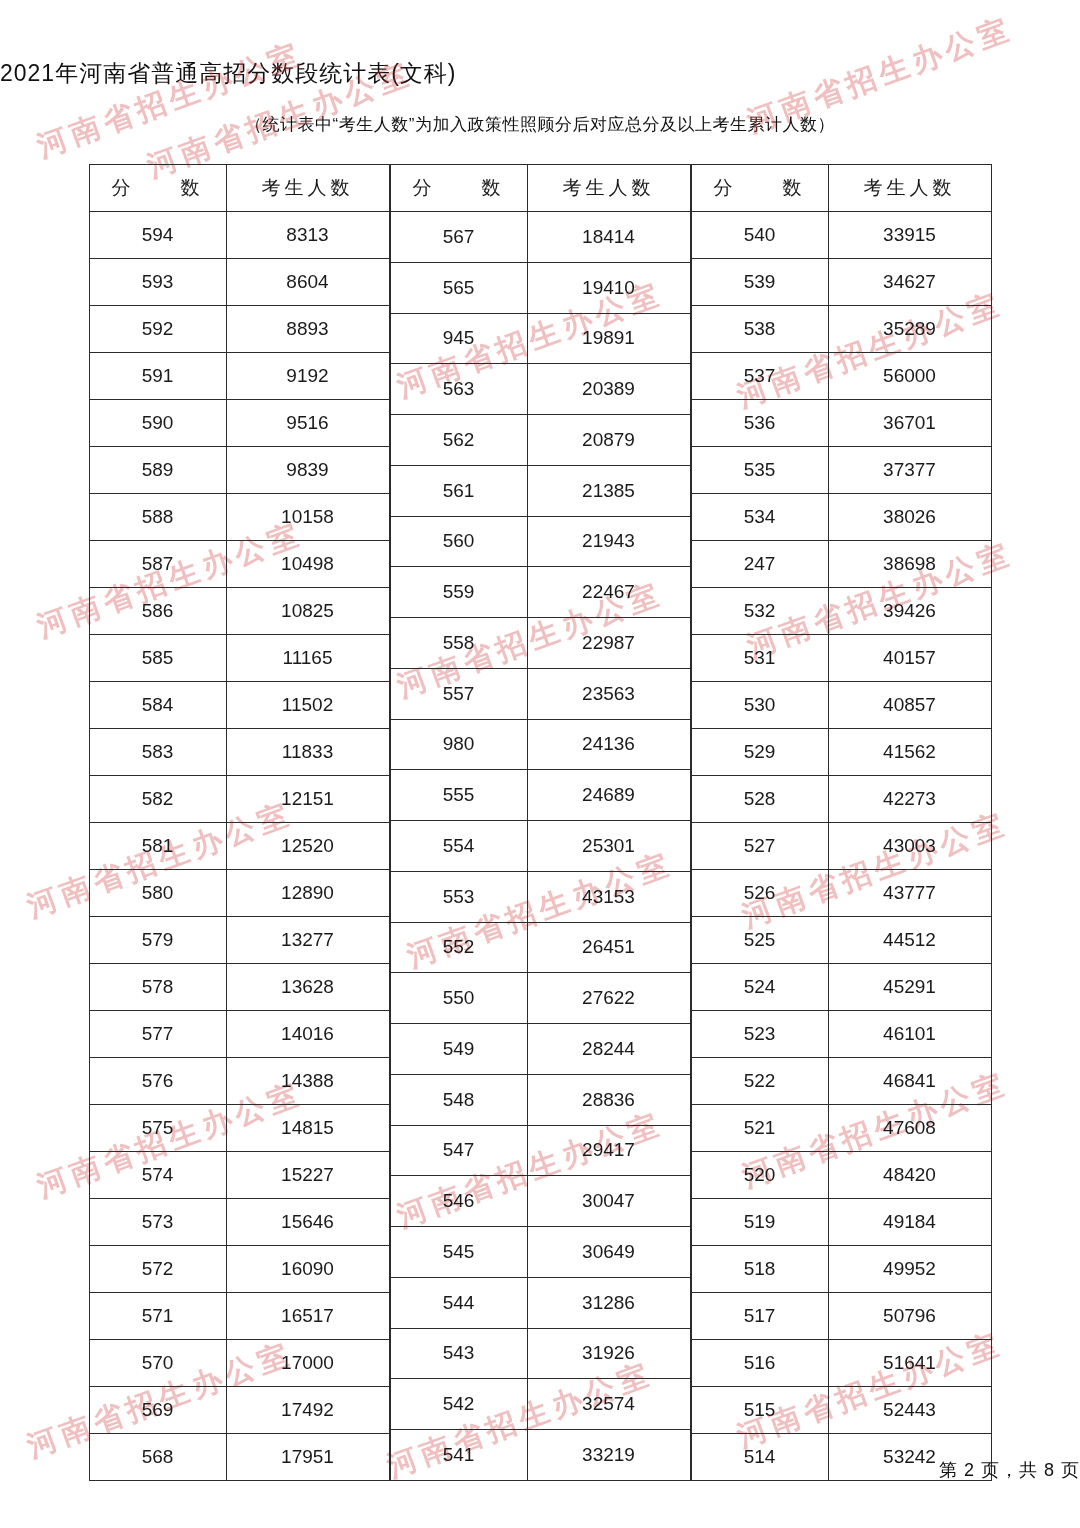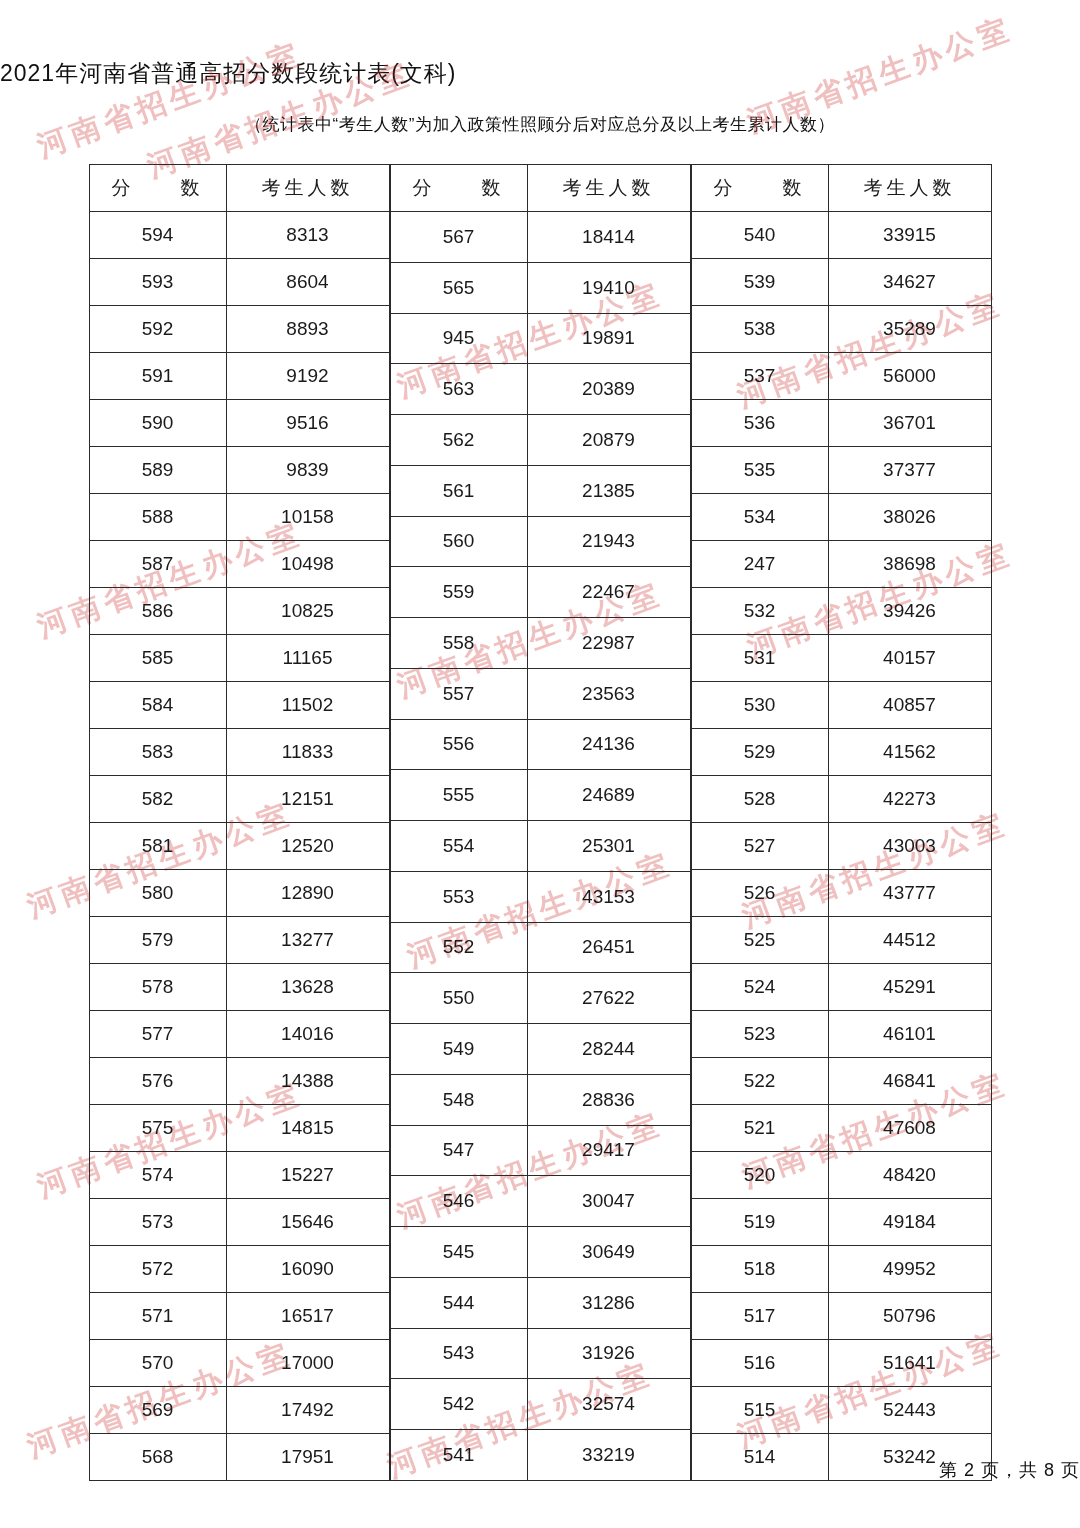--- a/index.html
+++ b/index.html
@@ -288,21 +288,21 @@
           </tr>
           <tr>
             <td class="score-col">558</td>
             <td class="count-col">22987</td>
           </tr>
           <tr>
             <td class="score-col">557</td>
             <td class="count-col">23563</td>
           </tr>
           <tr>
-            <td class="score-col">556</td>
+            <td class="score-col">980</td>
             <td class="count-col">24136</td>
           </tr>
           <tr>
             <td class="score-col">555</td>
             <td class="count-col">24689</td>
           </tr>
           <tr>
             <td class="score-col">554</td>
             <td class="count-col">25301</td>
           </tr>

